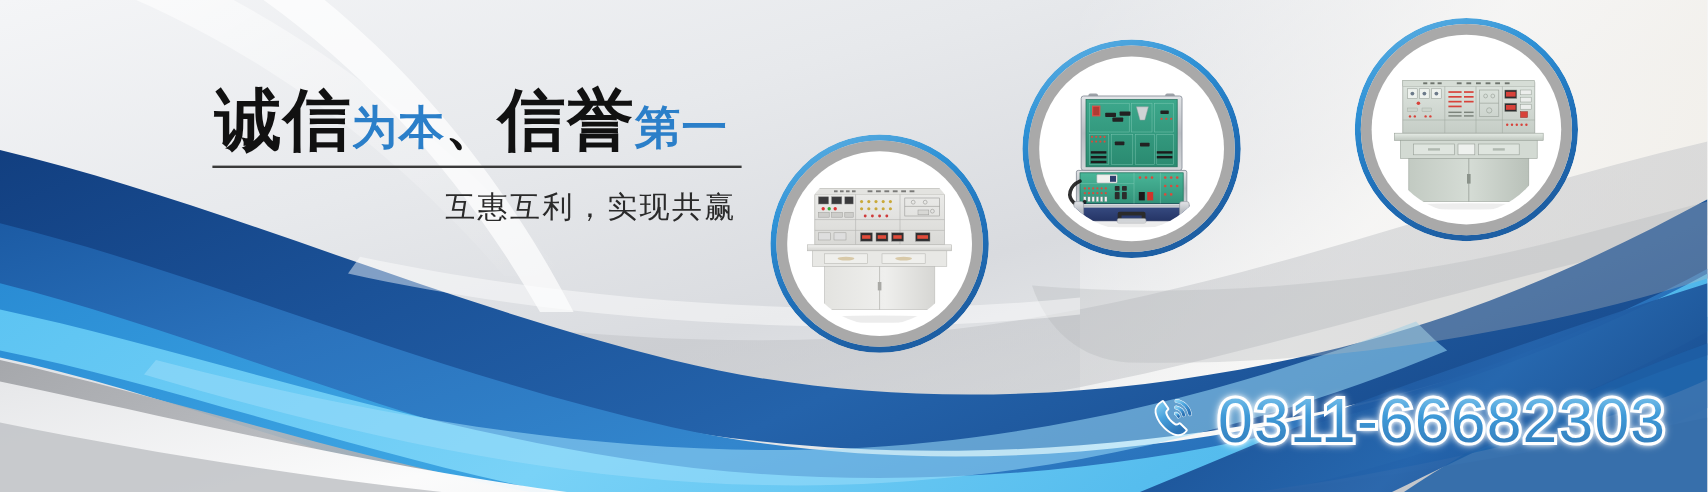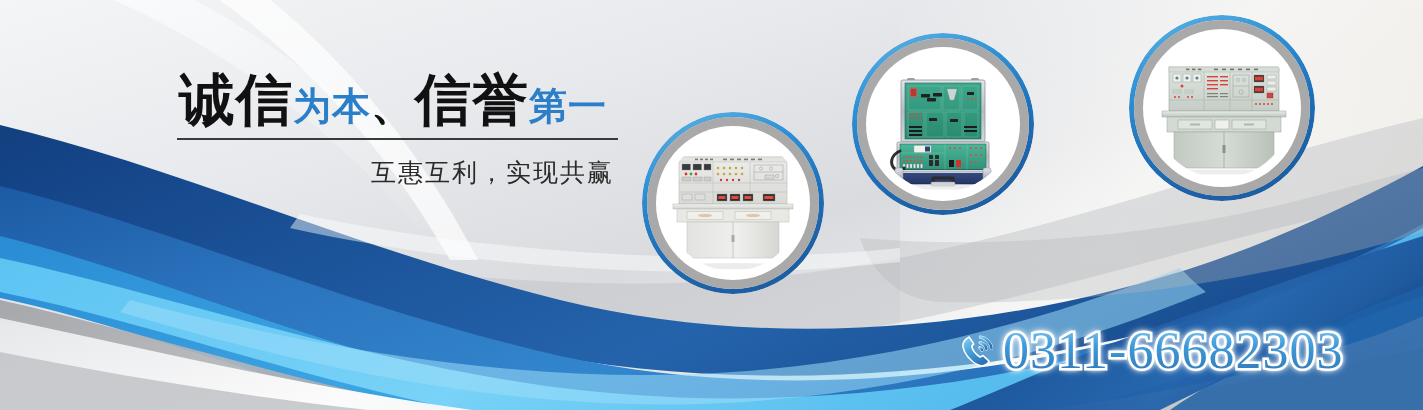--- a/index.html
+++ b/index.html
@@ -103,23 +103,21 @@
     position: absolute;
     inset: 0;
   }
 
   
   .phone-row {
     position: absolute;
     left: 955px;
     top: 325px;
     display: flex;
-    align-items: center;
-    gap: 2px;
-    font-family: Liberation Serif, serif;
+    gap: 14px;
   }
   .phone-icon {
     width: 46px;
     height: 46px;
     display: block;
     flex: 0 0 auto;
   }
   .phone-number {
     font-size: 52px;
     font-weight: normal;

